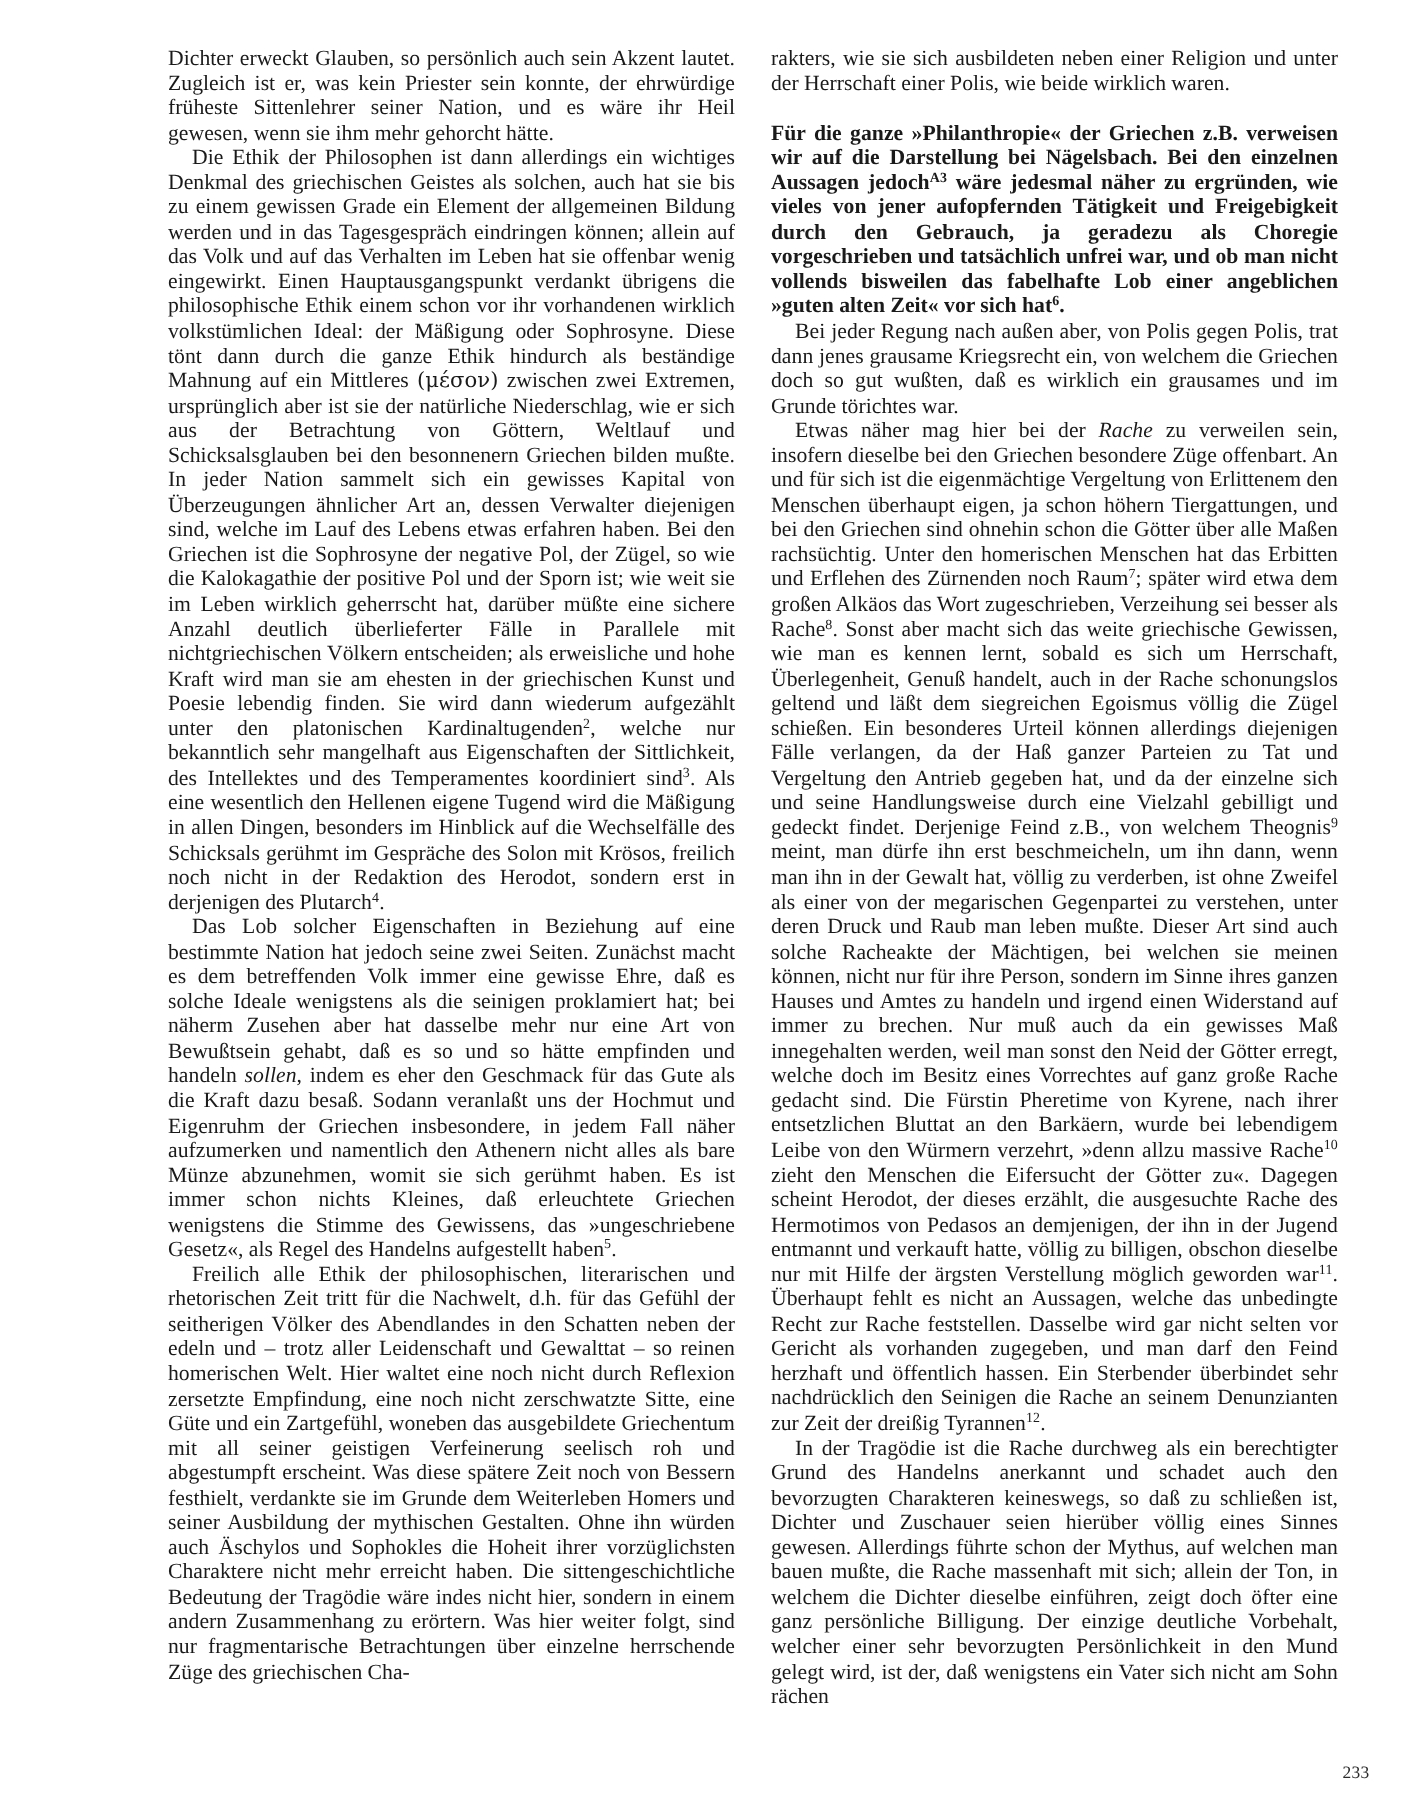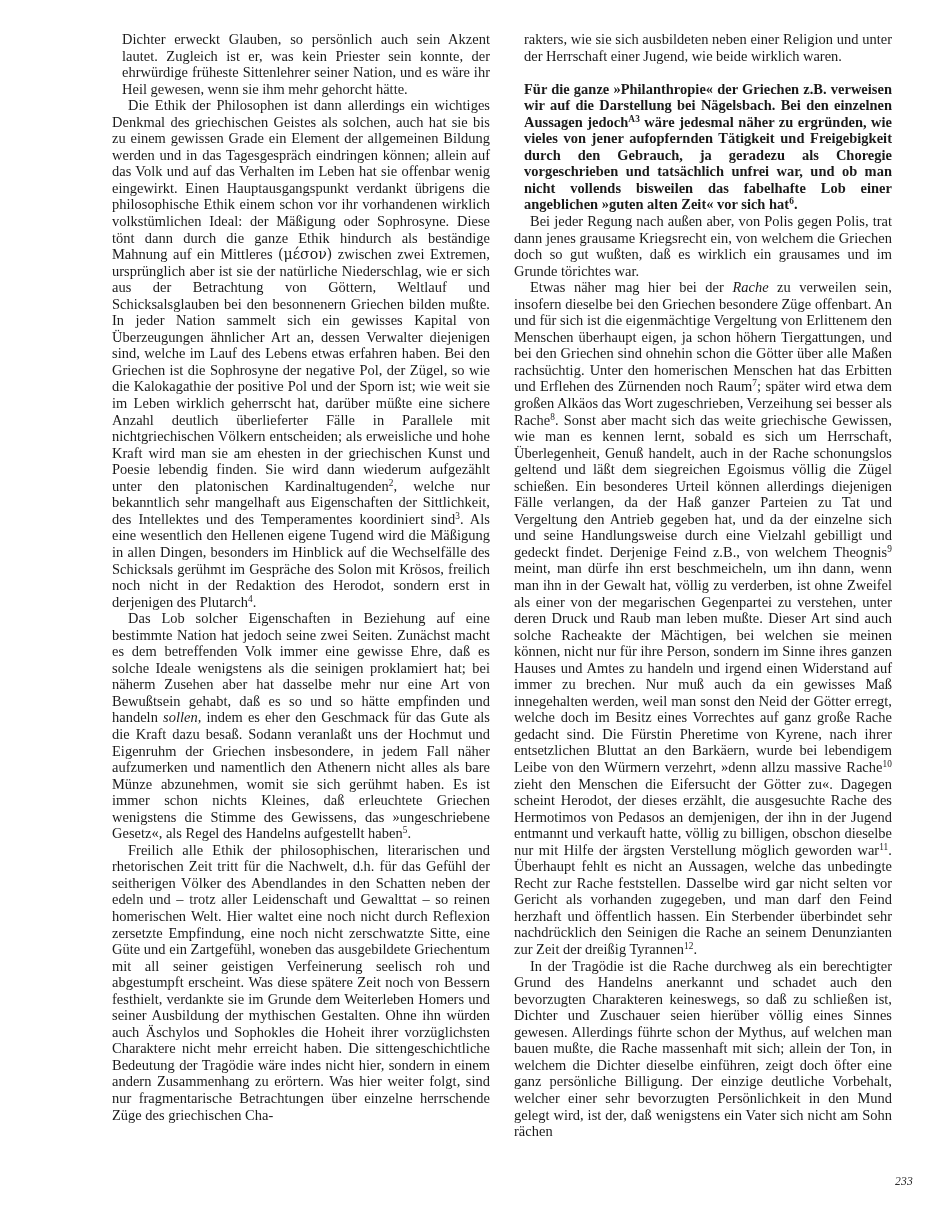--- a/index.html
+++ b/index.html
@@ -48,21 +48,21 @@
     text-align: justify;
     text-justify: inter-word;
     -webkit-hyphens: none;
     hyphens: none;
     word-spacing: -0.1px;
     letter-spacing: 0.03px;
     color: #1a1a1a;
   }
 
   p.indent { text-indent: 16px; }
-  p.noindent { text-indent: 0; margin-left: 10px; }
+  p.noindent { text-indent: 0; }
 
   p.gap-before { margin-top: 16.5px; font-weight: bold; }
 
   
   p.para { text-align-last: left; }
 
   sup {
     font-size: 9.3px;
     line-height: 0;
     vertical-align: 0.52em;
@@ -80,21 +80,20 @@
   }
 
   .folio {
     position: absolute;
     right: 22px;
     bottom: 22px;
     font-size: 11.6px;
     line-height: 12px;
     color: #2b2b2b;
     letter-spacing: 0.2px;
-    font-style: italic;
   }
 </style>
 </head>
 <body>
 
 <div id="page">
 
   <div class="columns">
 
     <div class="col col-left">
@@ -104,21 +103,21 @@
       <p class="para indent"><span>Die Ethik der Philosophen ist dann allerdings ein wichtiges Denkmal des griechischen Geistes als solchen, auch hat sie bis zu einem gewissen Grade ein Element der allgemeinen Bildung werden und in das Tagesgespräch eindringen können; allein auf das Volk und auf das Verhalten im Leben hat sie offenbar wenig eingewirkt. Einen Hauptausgangspunkt verdankt übrigens die philosophische Ethik einem schon vor ihr vorhandenen wirklich volkstümlichen Ideal: der Mäßigung oder Sophrosyne. Diese tönt dann durch die ganze Ethik hindurch als beständige Mahnung auf ein Mittleres </span><span class="grk">(μέσον)</span><span> zwischen zwei Extremen, ursprünglich aber ist sie der natürliche Niederschlag, wie er sich aus der Betrachtung von Göttern, Weltlauf und Schicksalsglauben bei den besonnenern Griechen bilden mußte. In jeder Nation sammelt sich ein gewisses Kapital von Überzeugungen ähnlicher Art an, dessen Verwalter diejenigen sind, welche im Lauf des Lebens etwas erfahren haben. Bei den Griechen ist die Sophrosyne der negative Pol, der Zügel, so wie die Kalokagathie der positive Pol und der Sporn ist; wie weit sie im Leben wirklich geherrscht hat, darüber müßte eine sichere Anzahl deutlich überlieferter Fälle in Parallele mit nichtgriechischen Völkern entscheiden; als erweisliche und hohe Kraft wird man sie am ehesten in der griechischen Kunst und Poesie lebendig finden. Sie wird dann wiederum aufgezählt unter den platonischen Kardinaltugenden</span><sup>2</sup><span>, welche nur bekanntlich sehr mangelhaft aus Eigenschaften der Sittlichkeit, des Intellektes und des Temperamentes koordiniert sind</span><sup>3</sup><span>. Als eine wesentlich den Hellenen eigene Tugend wird die Mäßigung in allen Dingen, besonders im Hinblick auf die Wechselfälle des Schicksals gerühmt im Gespräche des Solon mit Krösos, freilich noch nicht in der Redaktion des Herodot, sondern erst in derjenigen des Plutarch</span><sup>4</sup><span>.</span></p>
 
       <p class="para indent"><span>Das Lob solcher Eigenschaften in Beziehung auf eine bestimmte Nation hat jedoch seine zwei Seiten. Zunächst macht es dem betreffenden Volk immer eine gewisse Ehre, daß es solche Ideale wenigstens als die seinigen proklamiert hat; bei näherm Zusehen aber hat dasselbe mehr nur eine Art von Bewußtsein gehabt, daß es so und so hätte empfinden und handeln </span><i>sollen,</i><span> indem es eher den Geschmack für das Gute als die Kraft dazu besaß. Sodann veranlaßt uns der Hochmut und Eigenruhm der Griechen insbesondere, in jedem Fall näher aufzumerken und namentlich den Athenern nicht alles als bare Münze abzunehmen, womit sie sich gerühmt haben. Es ist immer schon nichts Kleines, daß erleuchtete Griechen wenigstens die Stimme des Gewissens, das »ungeschriebene Gesetz«, als Regel des Handelns aufgestellt haben</span><sup>5</sup><span>.</span></p>
 
       <p class="para indent">Freilich alle Ethik der philosophischen, literarischen und rhetorischen Zeit tritt für die Nachwelt, d.h. für das Gefühl der seitherigen Völker des Abendlandes in den Schatten neben der edeln und – trotz aller Leidenschaft und Gewalttat – so reinen homerischen Welt. Hier waltet eine noch nicht durch Reflexion zersetzte Empfindung, eine noch nicht zerschwatzte Sitte, eine Güte und ein Zartgefühl, woneben das ausgebildete Griechentum mit all seiner geistigen Verfeinerung seelisch roh und abgestumpft erscheint. Was diese spätere Zeit noch von Bessern festhielt, verdankte sie im Grunde dem Weiterleben Homers und seiner Ausbildung der mythischen Gestalten. Ohne ihn würden auch Äschylos und Sophokles die Hoheit ihrer vorzüglichsten Charaktere nicht mehr erreicht haben. Die sittengeschichtliche Bedeutung der Tragödie wäre indes nicht hier, sondern in einem andern Zusammenhang zu erörtern. Was hier weiter folgt, sind nur fragmentarische Betrachtungen über einzelne herrschende Züge des griechischen Cha-</p>
 
     </div>
 
     <div class="col col-right">
 
-      <p class="para noindent">rakters, wie sie sich ausbildeten neben einer Religion und unter der Herrschaft einer Jugend, wie beide wirklich waren.</p>
+      <p class="para noindent">rakters, wie sie sich ausbildeten neben einer Religion und unter der Herrschaft einer Polis, wie beide wirklich waren.</p>
 
       <p class="para noindent gap-before"><span>Für die ganze »Philanthropie« der Griechen z.B. verweisen wir auf die Darstellung bei Nägelsbach. Bei den einzelnen Aussagen jedoch</span><sup>A3</sup><span> wäre jedesmal näher zu ergründen, wie vieles von jener aufopfernden Tätigkeit und Freigebigkeit durch den Gebrauch, ja geradezu als Choregie vorgeschrieben und tatsächlich unfrei war, und ob man nicht vollends bisweilen das fabelhafte Lob einer angeblichen »guten alten Zeit« vor sich hat</span><sup>6</sup><span>.</span></p>
 
       <p class="para indent">Bei jeder Regung nach außen aber, von Polis gegen Polis, trat dann jenes grausame Kriegsrecht ein, von welchem die Griechen doch so gut wußten, daß es wirklich ein grausames und im Grunde törichtes war.</p>
 
       <p class="para indent"><span>Etwas näher mag hier bei der </span><i>Rache</i><span> zu verweilen sein, insofern dieselbe bei den Griechen besondere Züge offenbart. An und für sich ist die eigenmächtige Vergeltung von Erlittenem den Menschen überhaupt eigen, ja schon höhern Tiergattungen, und bei den Griechen sind ohnehin schon die Götter über alle Maßen rachsüchtig. Unter den homerischen Menschen hat das Erbitten und Erflehen des Zürnenden noch Raum</span><sup>7</sup><span>; später wird etwa dem großen Alkäos das Wort zugeschrieben, Verzeihung sei besser als Rache</span><sup>8</sup><span>. Sonst aber macht sich das weite griechische Gewissen, wie man es kennen lernt, sobald es sich um Herrschaft, Überlegenheit, Genuß handelt, auch in der Rache schonungslos geltend und läßt dem siegreichen Egoismus völlig die Zügel schießen. Ein besonderes Urteil können allerdings diejenigen Fälle verlangen, da der Haß ganzer Parteien zu Tat und Vergeltung den Antrieb gegeben hat, und da der einzelne sich und seine Handlungsweise durch eine Vielzahl gebilligt und gedeckt findet. Derjenige Feind z.B., von welchem Theognis</span><sup>9</sup><span> meint, man dürfe ihn erst beschmeicheln, um ihn dann, wenn man ihn in der Gewalt hat, völlig zu verderben, ist ohne Zweifel als einer von der megarischen Gegenpartei zu verstehen, unter deren Druck und Raub man leben mußte. Dieser Art sind auch solche Racheakte der Mächtigen, bei welchen sie meinen können, nicht nur für ihre Person, sondern im Sinne ihres ganzen Hauses und Amtes zu handeln und irgend einen Widerstand auf immer zu brechen. Nur muß auch da ein gewisses Maß innegehalten werden, weil man sonst den Neid der Götter erregt, welche doch im Besitz eines Vorrechtes auf ganz große Rache gedacht sind. Die Fürstin Pheretime von Kyrene, nach ihrer entsetzlichen Bluttat an den Barkäern, wurde bei lebendigem Leibe von den Würmern verzehrt, »denn allzu massive Rache</span><sup>10</sup><span> zieht den Menschen die Eifersucht der Götter zu«. Dagegen scheint Herodot, der dieses erzählt, die ausgesuchte Rache des Hermotimos von Pedasos an demjenigen, der ihn in der Jugend entmannt und verkauft hatte, völlig zu billigen, obschon dieselbe nur mit Hilfe der ärgsten Verstellung möglich geworden war</span><sup>11</sup><span>. Überhaupt fehlt es nicht an Aussagen, welche das unbedingte Recht zur Rache feststellen. Dasselbe wird gar nicht selten vor Gericht als vorhanden zugegeben, und man darf den Feind herzhaft und öffentlich hassen. Ein Sterbender überbindet sehr nachdrücklich den Seinigen die Rache an seinem Denunzianten zur Zeit der dreißig Tyrannen</span><sup>12</sup><span>.</span></p>
 
       <p class="para indent">In der Tragödie ist die Rache durchweg als ein berechtigter Grund des Handelns anerkannt und schadet auch den bevorzugten Charakteren keineswegs, so daß zu schließen ist, Dichter und Zuschauer seien hierüber völlig eines Sinnes gewesen. Allerdings führte schon der Mythus, auf welchen man bauen mußte, die Rache massenhaft mit sich; allein der Ton, in welchem die Dichter dieselbe einführen, zeigt doch öfter eine ganz persönliche Billigung. Der einzige deutliche Vorbehalt, welcher einer sehr bevorzugten Persönlichkeit in den Mund gelegt wird, ist der, daß wenigstens ein Vater sich nicht am Sohn rächen</p>
 
     </div>

